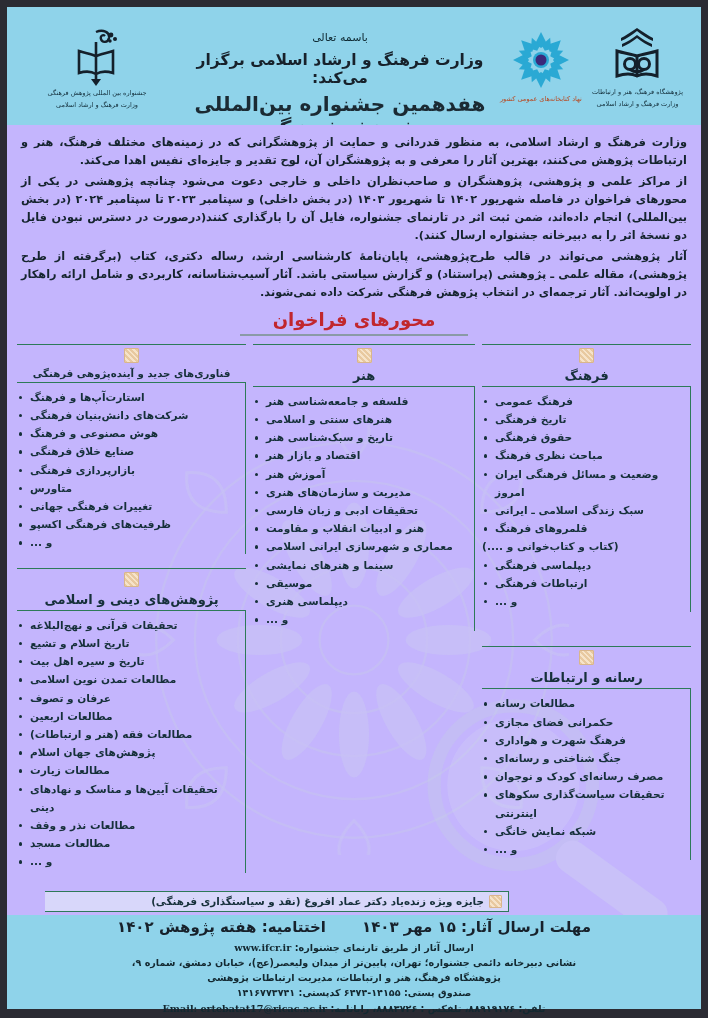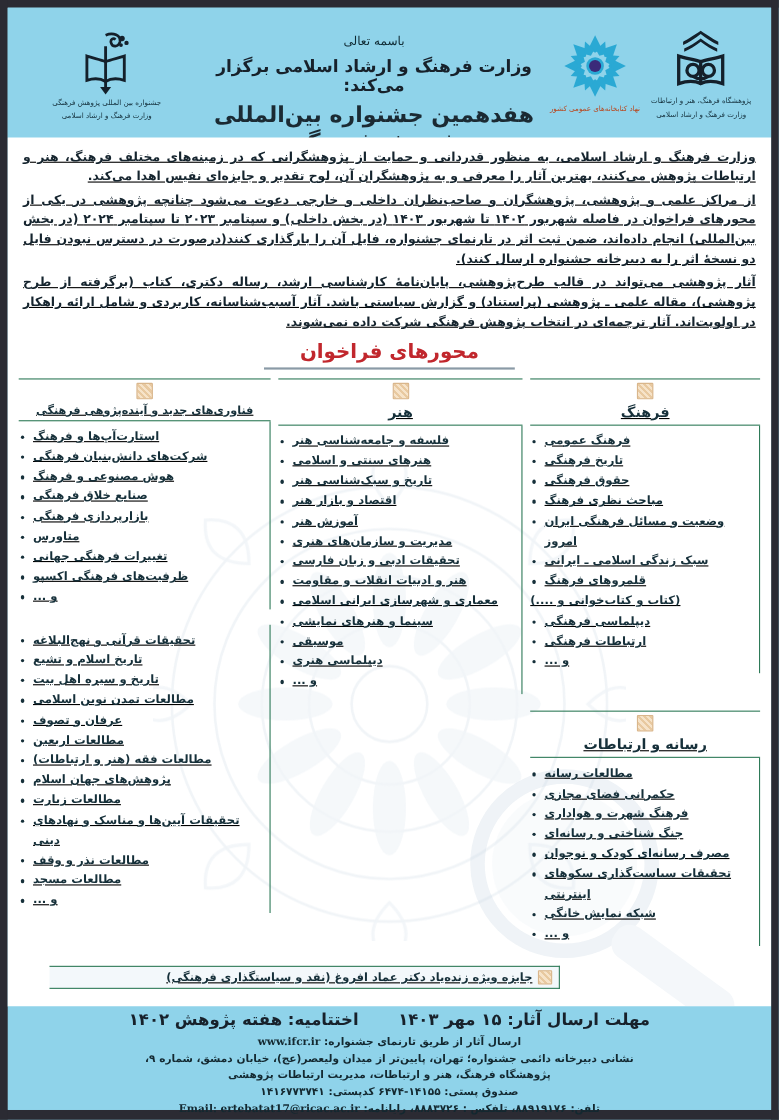--- a/index.html
+++ b/index.html
@@ -50,23 +50,22 @@
     font-size:15.5px; font-weight:bold; color:#17212b; letter-spacing:-.2px;
     margin-bottom:5px;
   }
   .line-title {
     font-size:20px; font-weight:bold; color:#1b2a33; letter-spacing:-.3px;
   }
 
   
   .body-panel {
     position:absolute; top:125px; left:7px; right:7px; bottom:103px;
-    background:#ffffff;
+    background:#c4b5fd;
     overflow:hidden;
-    text-decoration:underline;
   }
   .watermark {
     position:absolute; left:50%; top:300px; transform:translateX(-50%);
     width:430px; height:430px; opacity:.30; pointer-events:none;
   }
   .wm2 {
     position:absolute; right:-40px; bottom:-10px; width:330px; height:240px;
     opacity:.28; pointer-events:none;
   }
 
@@ -463,20 +462,24 @@
               <li><span class="bl"></span><span>بازارپردازی فرهنگی</span></li>
               <li><span class="bl"></span><span>متاورس</span></li>
               <li><span class="bl"></span><span>تغییرات فرهنگی جهانی</span></li>
               <li><span class="bl"></span><span>ظرفیت‌های فرهنگی اکسپو</span></li>
               <li><span class="bl"></span><span>و ...</span></li>
             </ul>
           </div>
         </div>
 
         <div class="sec" style="margin-top:14px;">
+          <div class="sec-head">
+            <span class="sec-ico"></span>
+            <span class="sec-title">پژوهش‌های دینی و اسلامی</span>
+          </div>
           <div class="sec-body">
             <ul class="items">
               <li><span class="bl"></span><span>تحقیقات قرآنی و نهج‌البلاغه</span></li>
               <li><span class="bl"></span><span>تاریخ اسلام و تشیع</span></li>
               <li><span class="bl"></span><span>تاریخ و سیره اهل بیت</span></li>
               <li><span class="bl"></span><span>مطالعات تمدن نوین اسلامی</span></li>
               <li><span class="bl"></span><span>عرفان و تصوف</span></li>
               <li><span class="bl"></span><span>مطالعات اربعین</span></li>
               <li><span class="bl"></span><span>مطالعات فقه (هنر و ارتباطات)</span></li>
               <li><span class="bl"></span><span>پژوهش‌های جهان اسلام</span></li>

